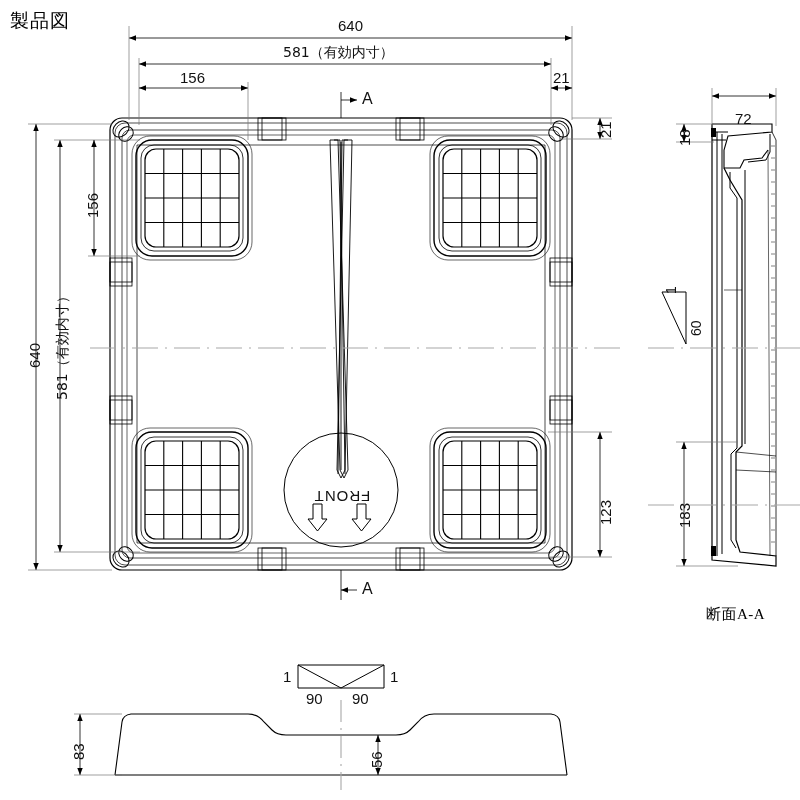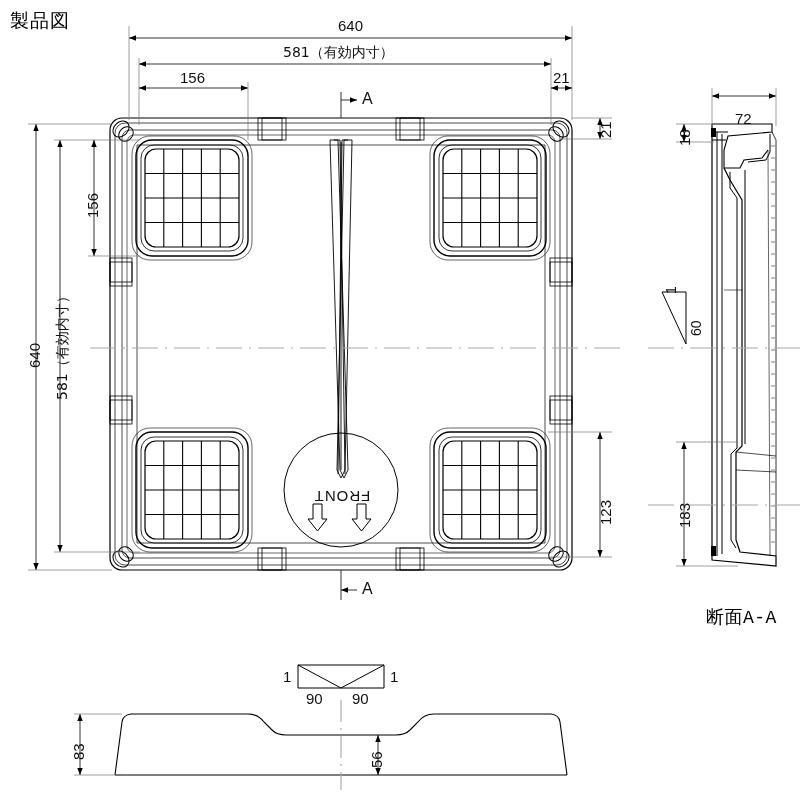--- a/index.html
+++ b/index.html
@@ -20,22 +20,22 @@
 
   .dimtext{
     position:absolute;
     font-size:15px;color:#111;white-space:nowrap;
     font-family:"Liberation Sans",sans-serif;
   }
   .dimtext.jp{font-family:"DejaVu Sans",sans-serif;font-size:14px;}
   .rot90{transform:rotate(-90deg);transform-origin:left top;}
   .rot180{transform:rotate(180deg);transform-origin:center center;}
   .caption{
-    position:absolute;font-size:18px;
-    font-family:Liberation Mono, monospace;letter-spacing:.5px;
+    position:absolute;font-size:15px;
+    font-family:Liberation Serif, serif;letter-spacing:.5px;
   }
 </style>
 </head>
 <body>
 
 <div id="root">
 
   <div class="title">製品図</div>
 
   <svg class="layer" viewBox="0 0 800 800">

